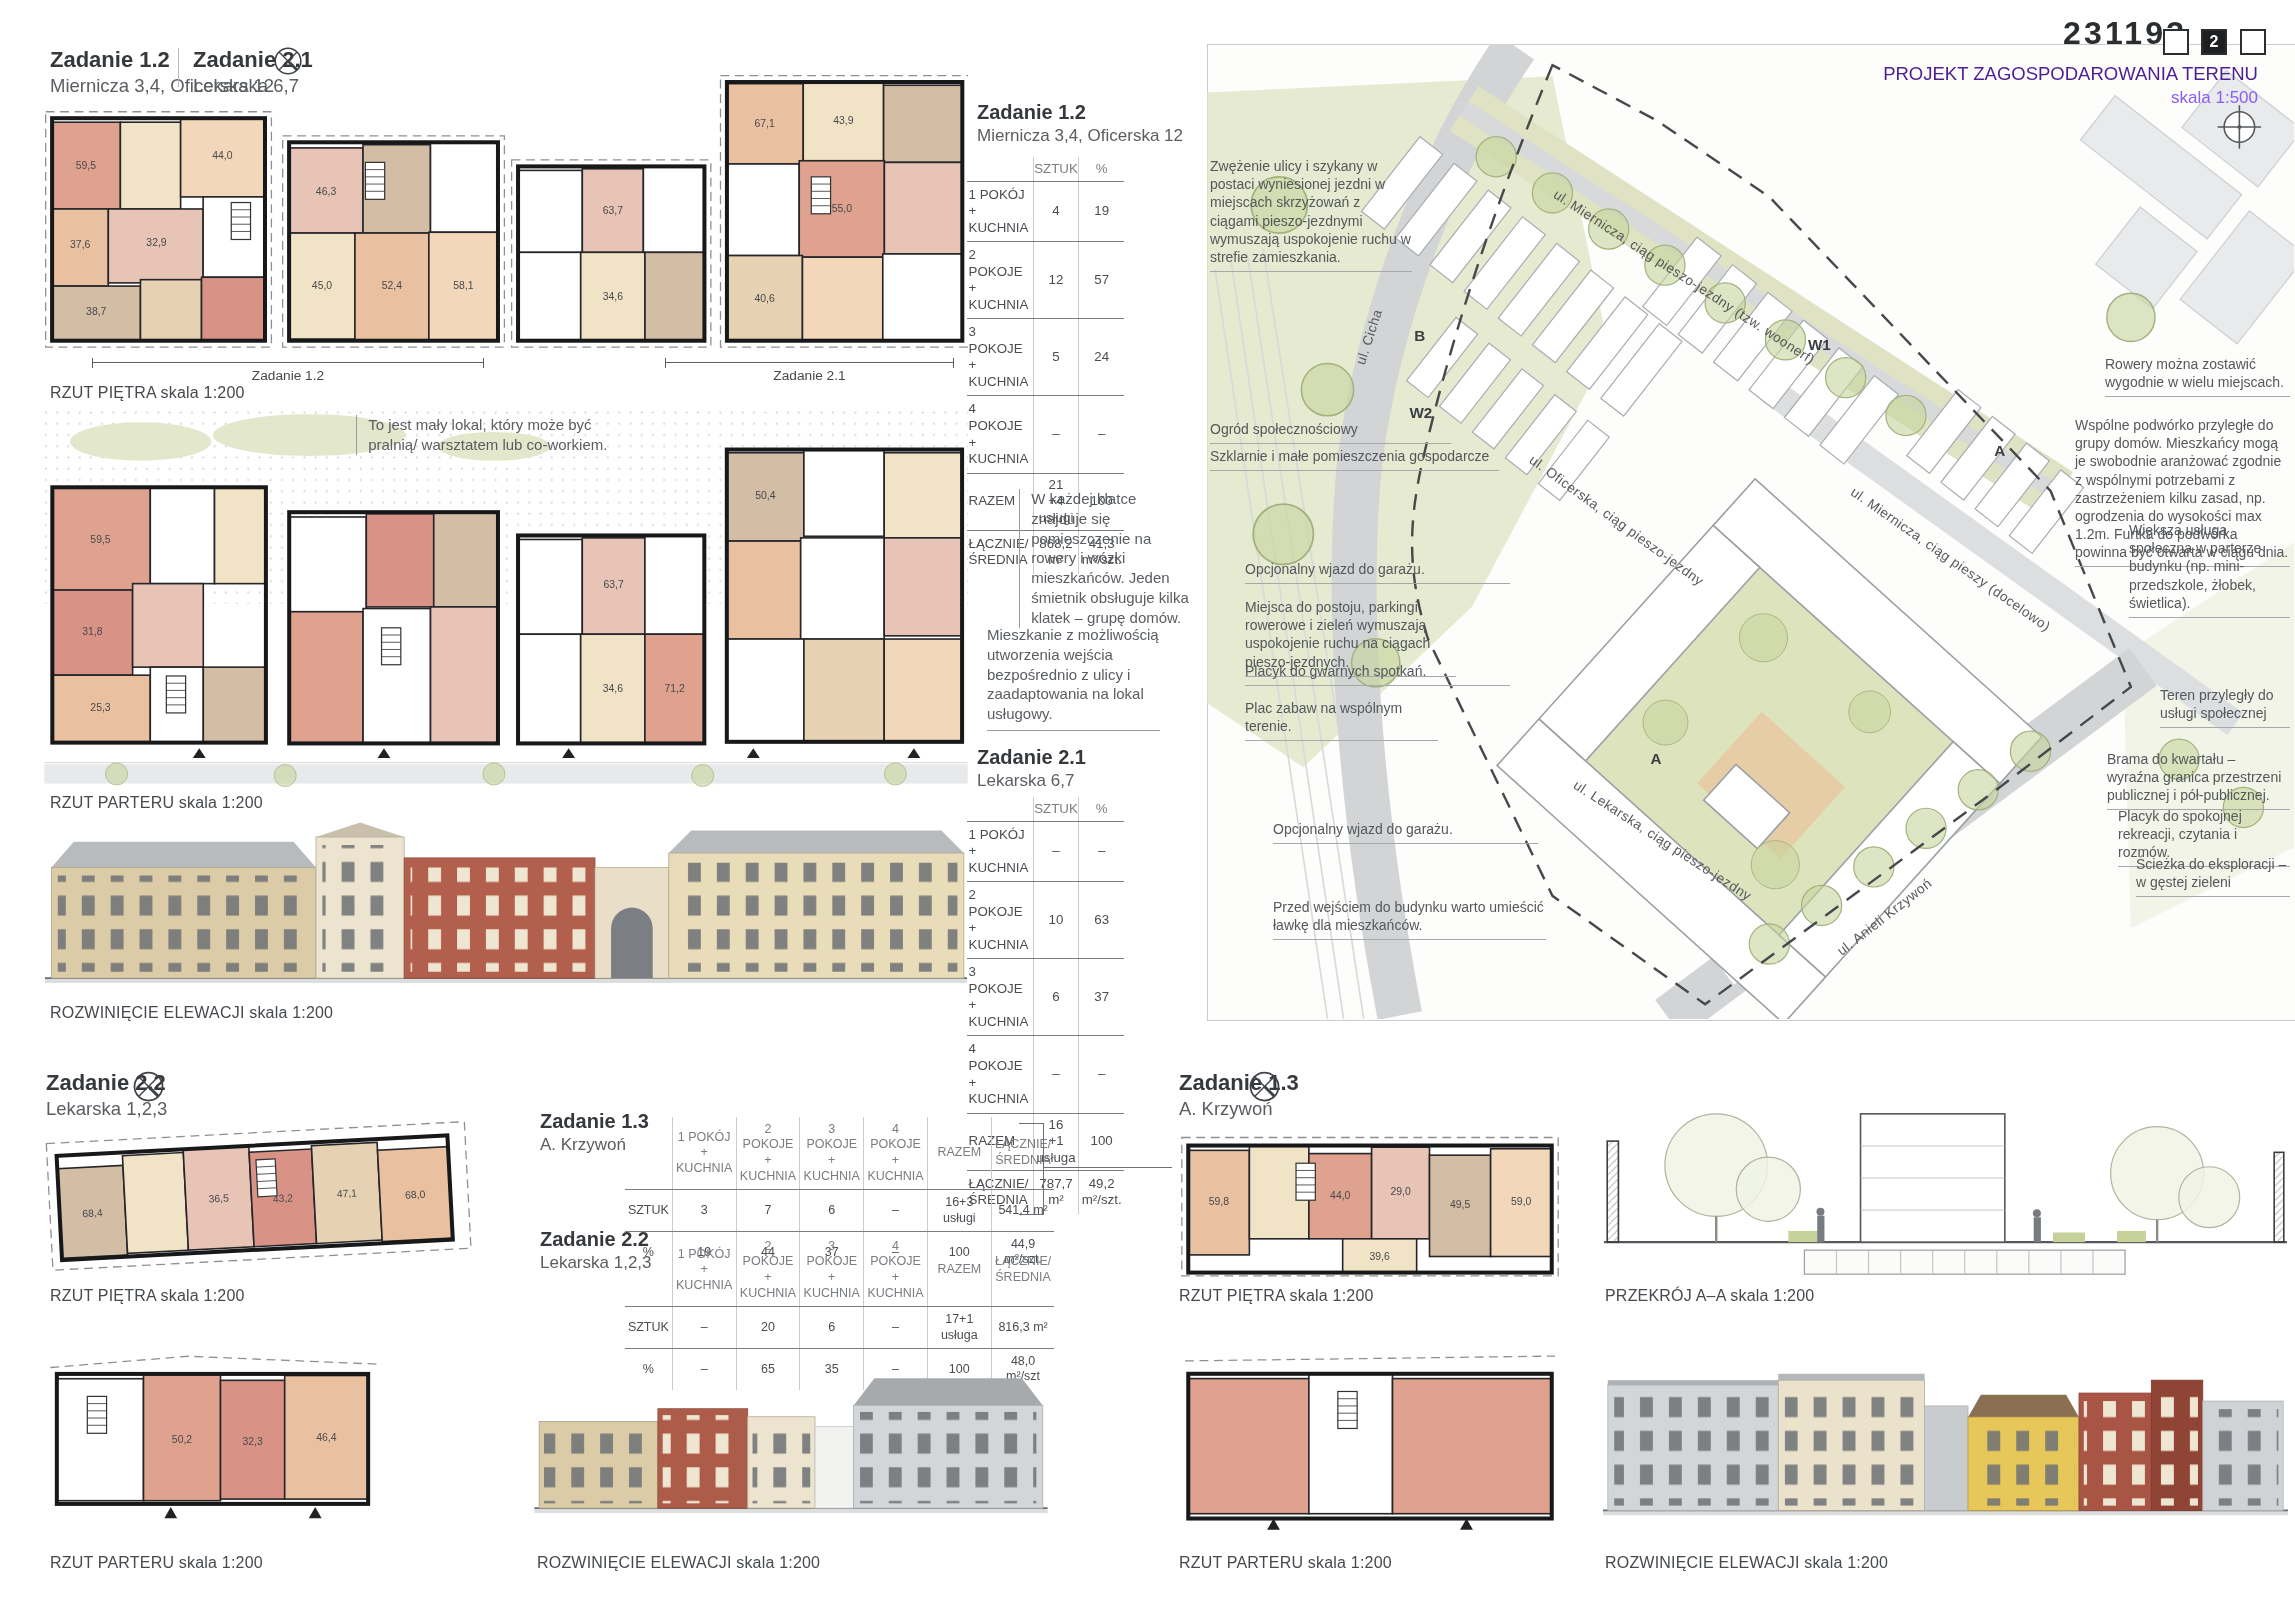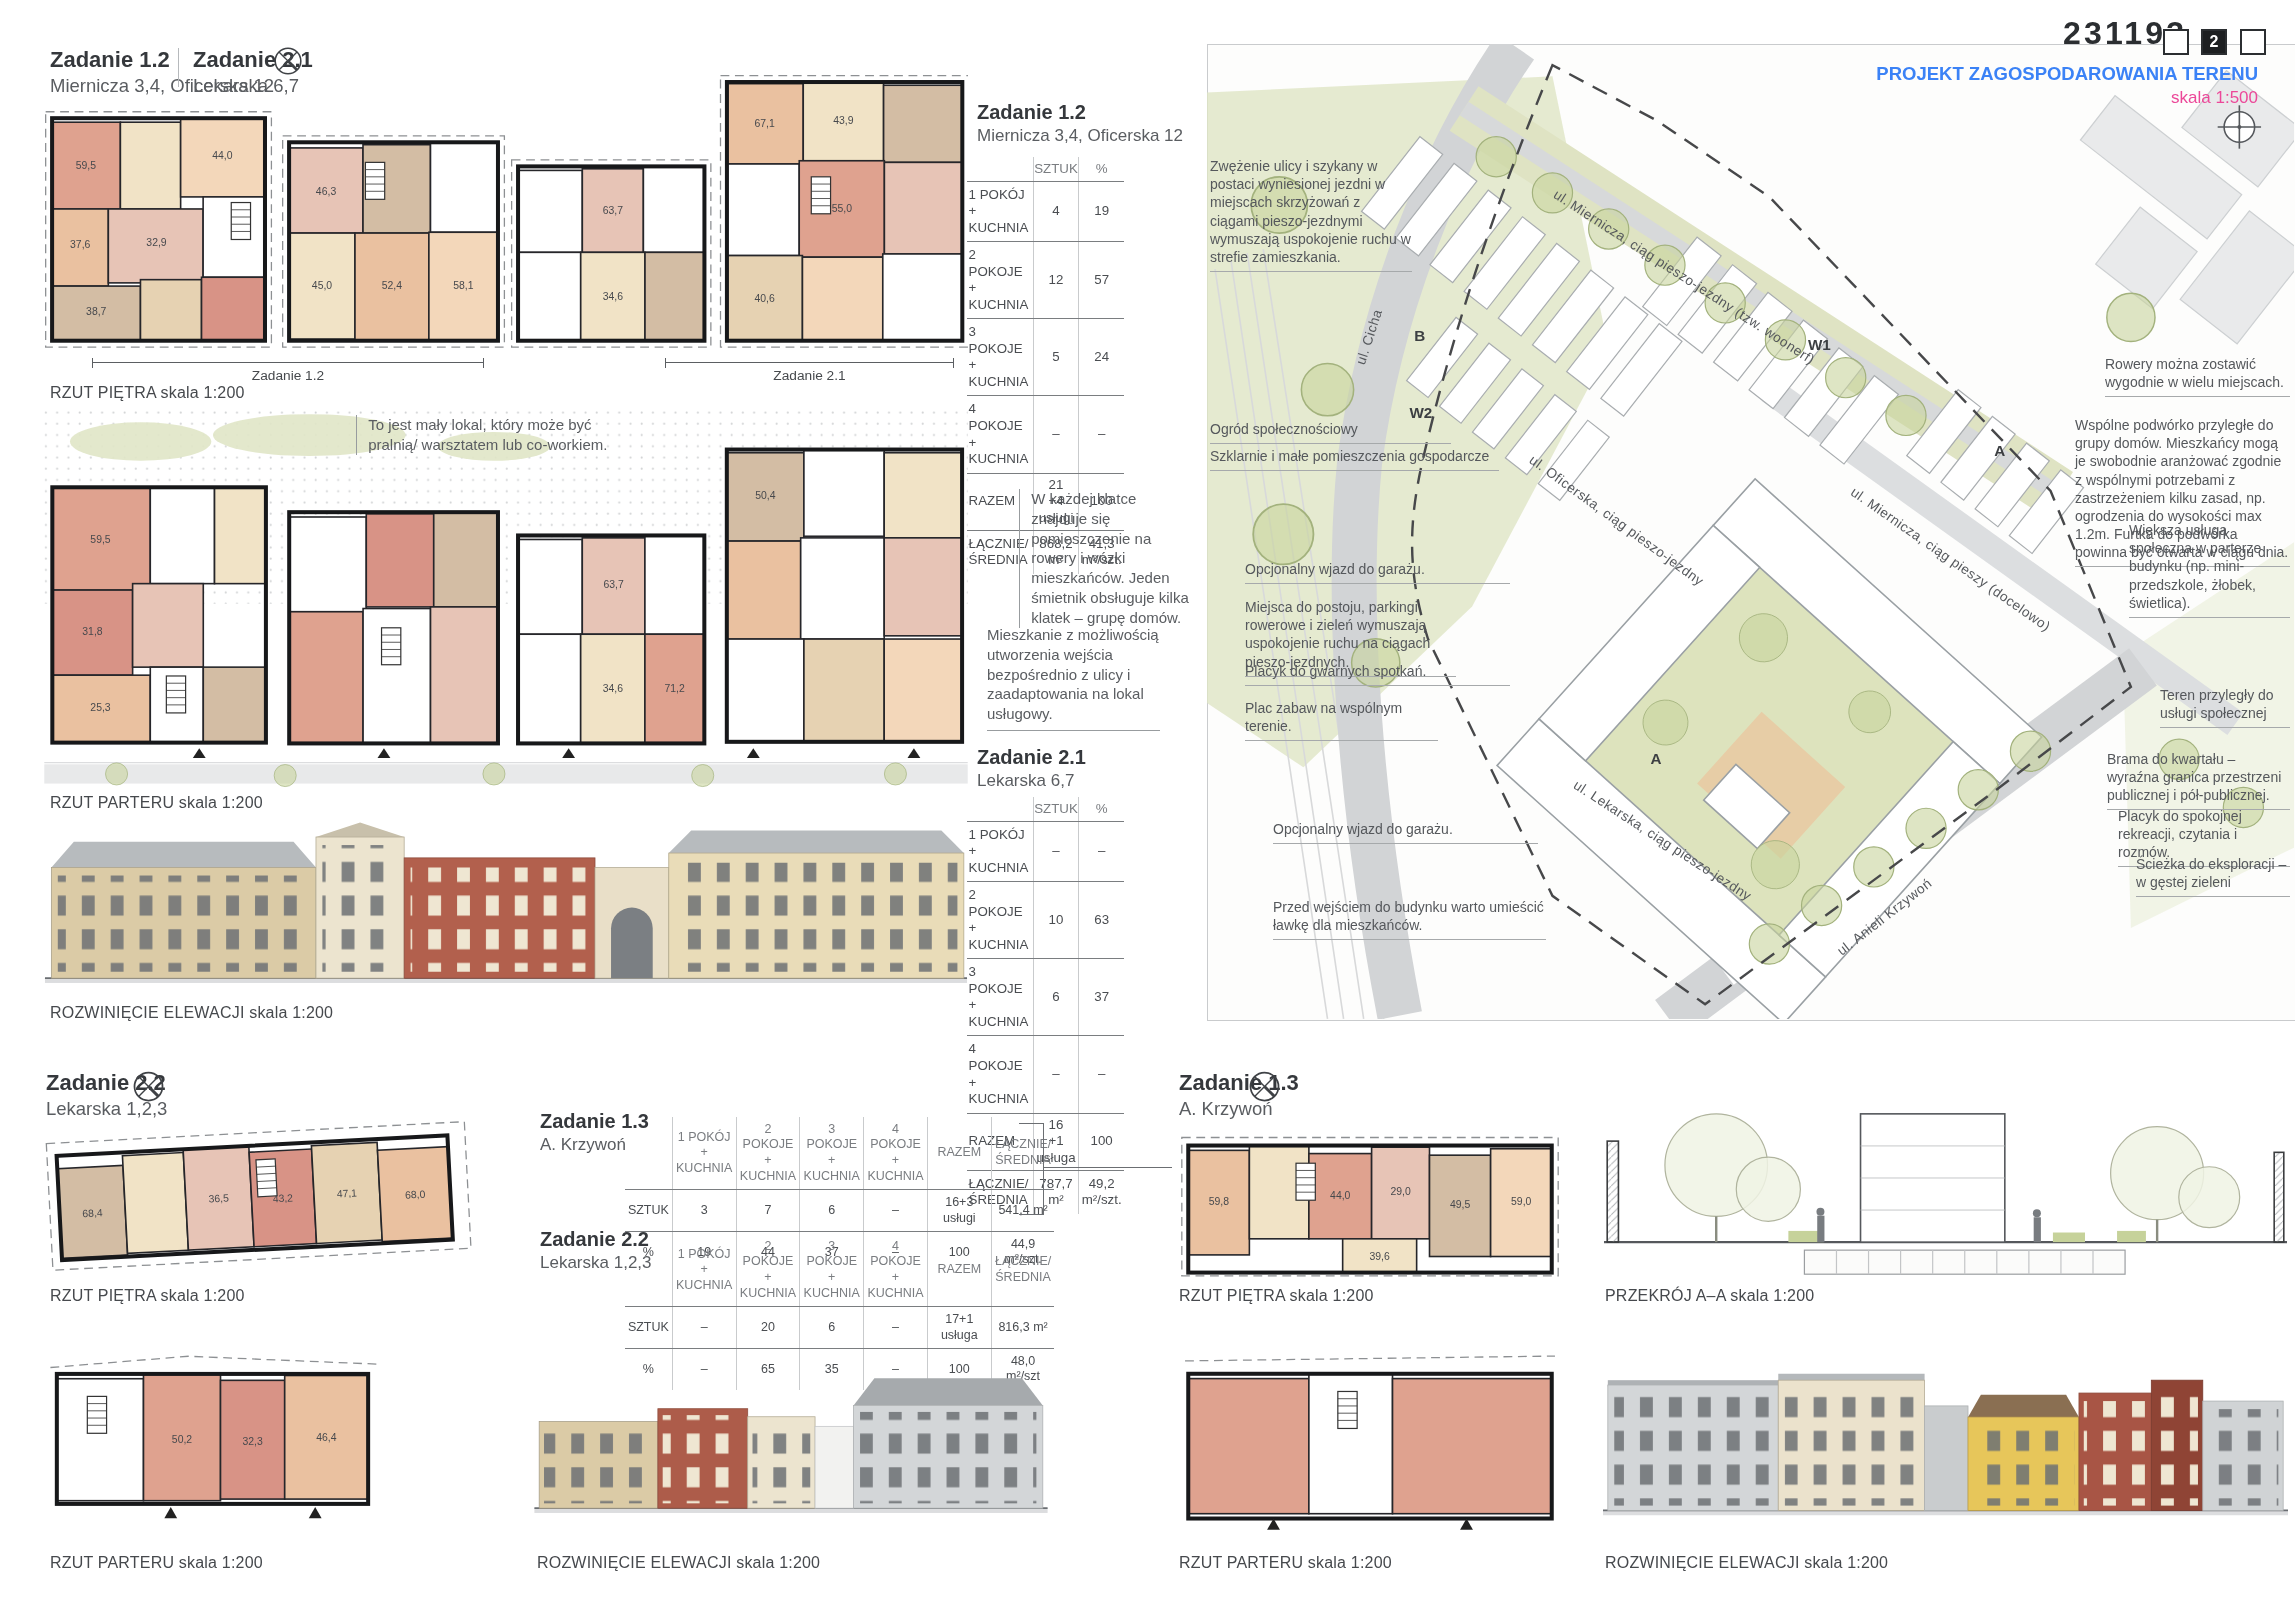--- a/index.html
+++ b/index.html
@@ -33,22 +33,22 @@
   .dimline{border-top:1.3px solid #5b5e62;height:9.6px;}
   .dimline::before,.dimline::after{content:"";position:absolute;top:-4.8px;width:1.3px;height:9.6px;background:#5b5e62;}
   .dimline::before{left:0}.dimline::after{right:0}
   .dimlabel{font-size:13.7px;color:#46494d;text-align:center;}
   .site-frame{border:0.8px solid #c9cbcd;background:#fdfdfc;}
   .site-note{font-size:14px;line-height:1.3;color:#55585c;border-bottom:0.8px solid #a6a9ab;padding-bottom:4.8px;z-index:5;}
   .board-num{font-size:32px;font-weight:700;letter-spacing:3.2px;color:#2b2e31;}
   .numbox{width:26px;height:26px;border:2.4px solid #2b2e31;background:#fff;box-sizing:border-box;}
   .numbox.filled{background:#1d1f21;color:#fff;display:flex;align-items:center;justify-content:center;
                  font-size:16px;font-weight:700;}
-  .site-title{font-size:18.5px;font-weight:700;color:#3b82f6;text-align:right;}
-  .site-scale{font-size:17px;color:#ec4899;text-align:right;margin-top:3.2px;}
+  .site-title{font-size:18.5px;font-weight:400;color:#4c1d95;text-align:right;}
+  .site-scale{font-size:17px;color:#8b5cf6;text-align:right;margin-top:3.2px;}
   .bracket13{border:1.3px solid #6b6e72;border-left:none;}
 </style>
 </head>
 <body>
 
 <svg style="position:absolute;width:0;height:0" aria-hidden="true">
   <defs>
     <pattern id="dots" width="14" height="14" patternUnits="userSpaceOnUse">
       <circle cx="2" cy="2" r="1.3" fill="#c6c8ca"></circle>
     </pattern>

